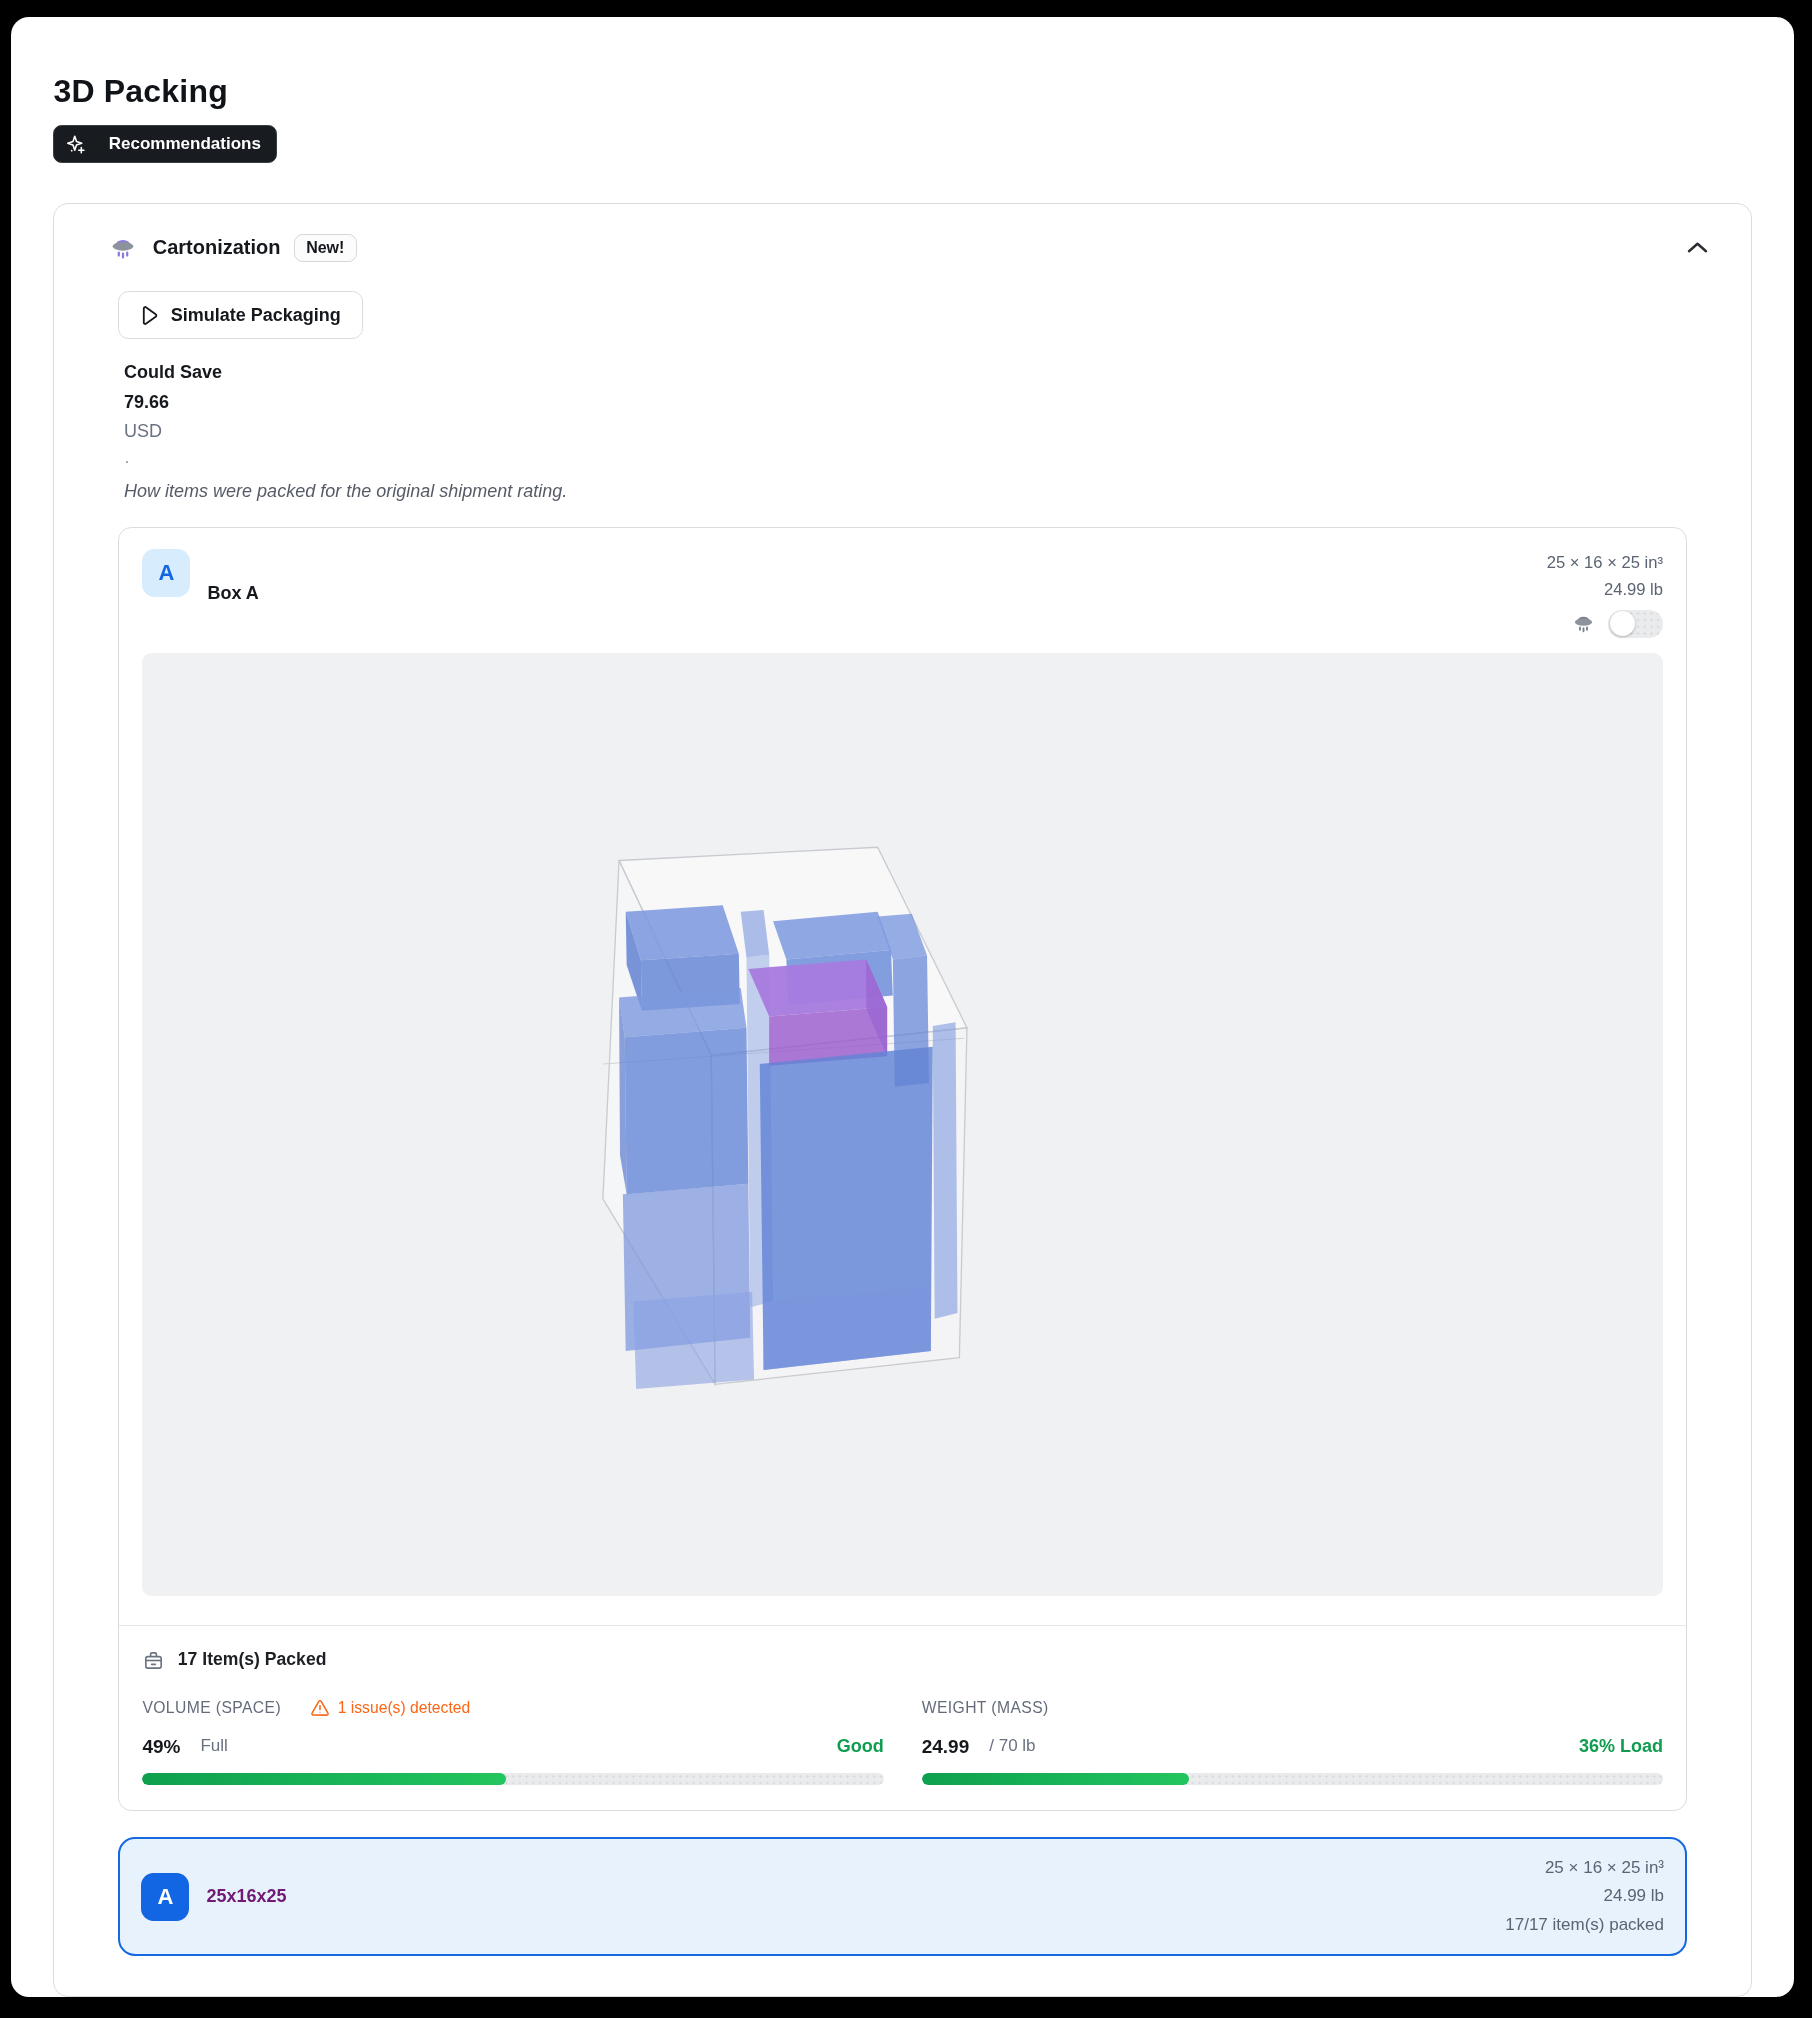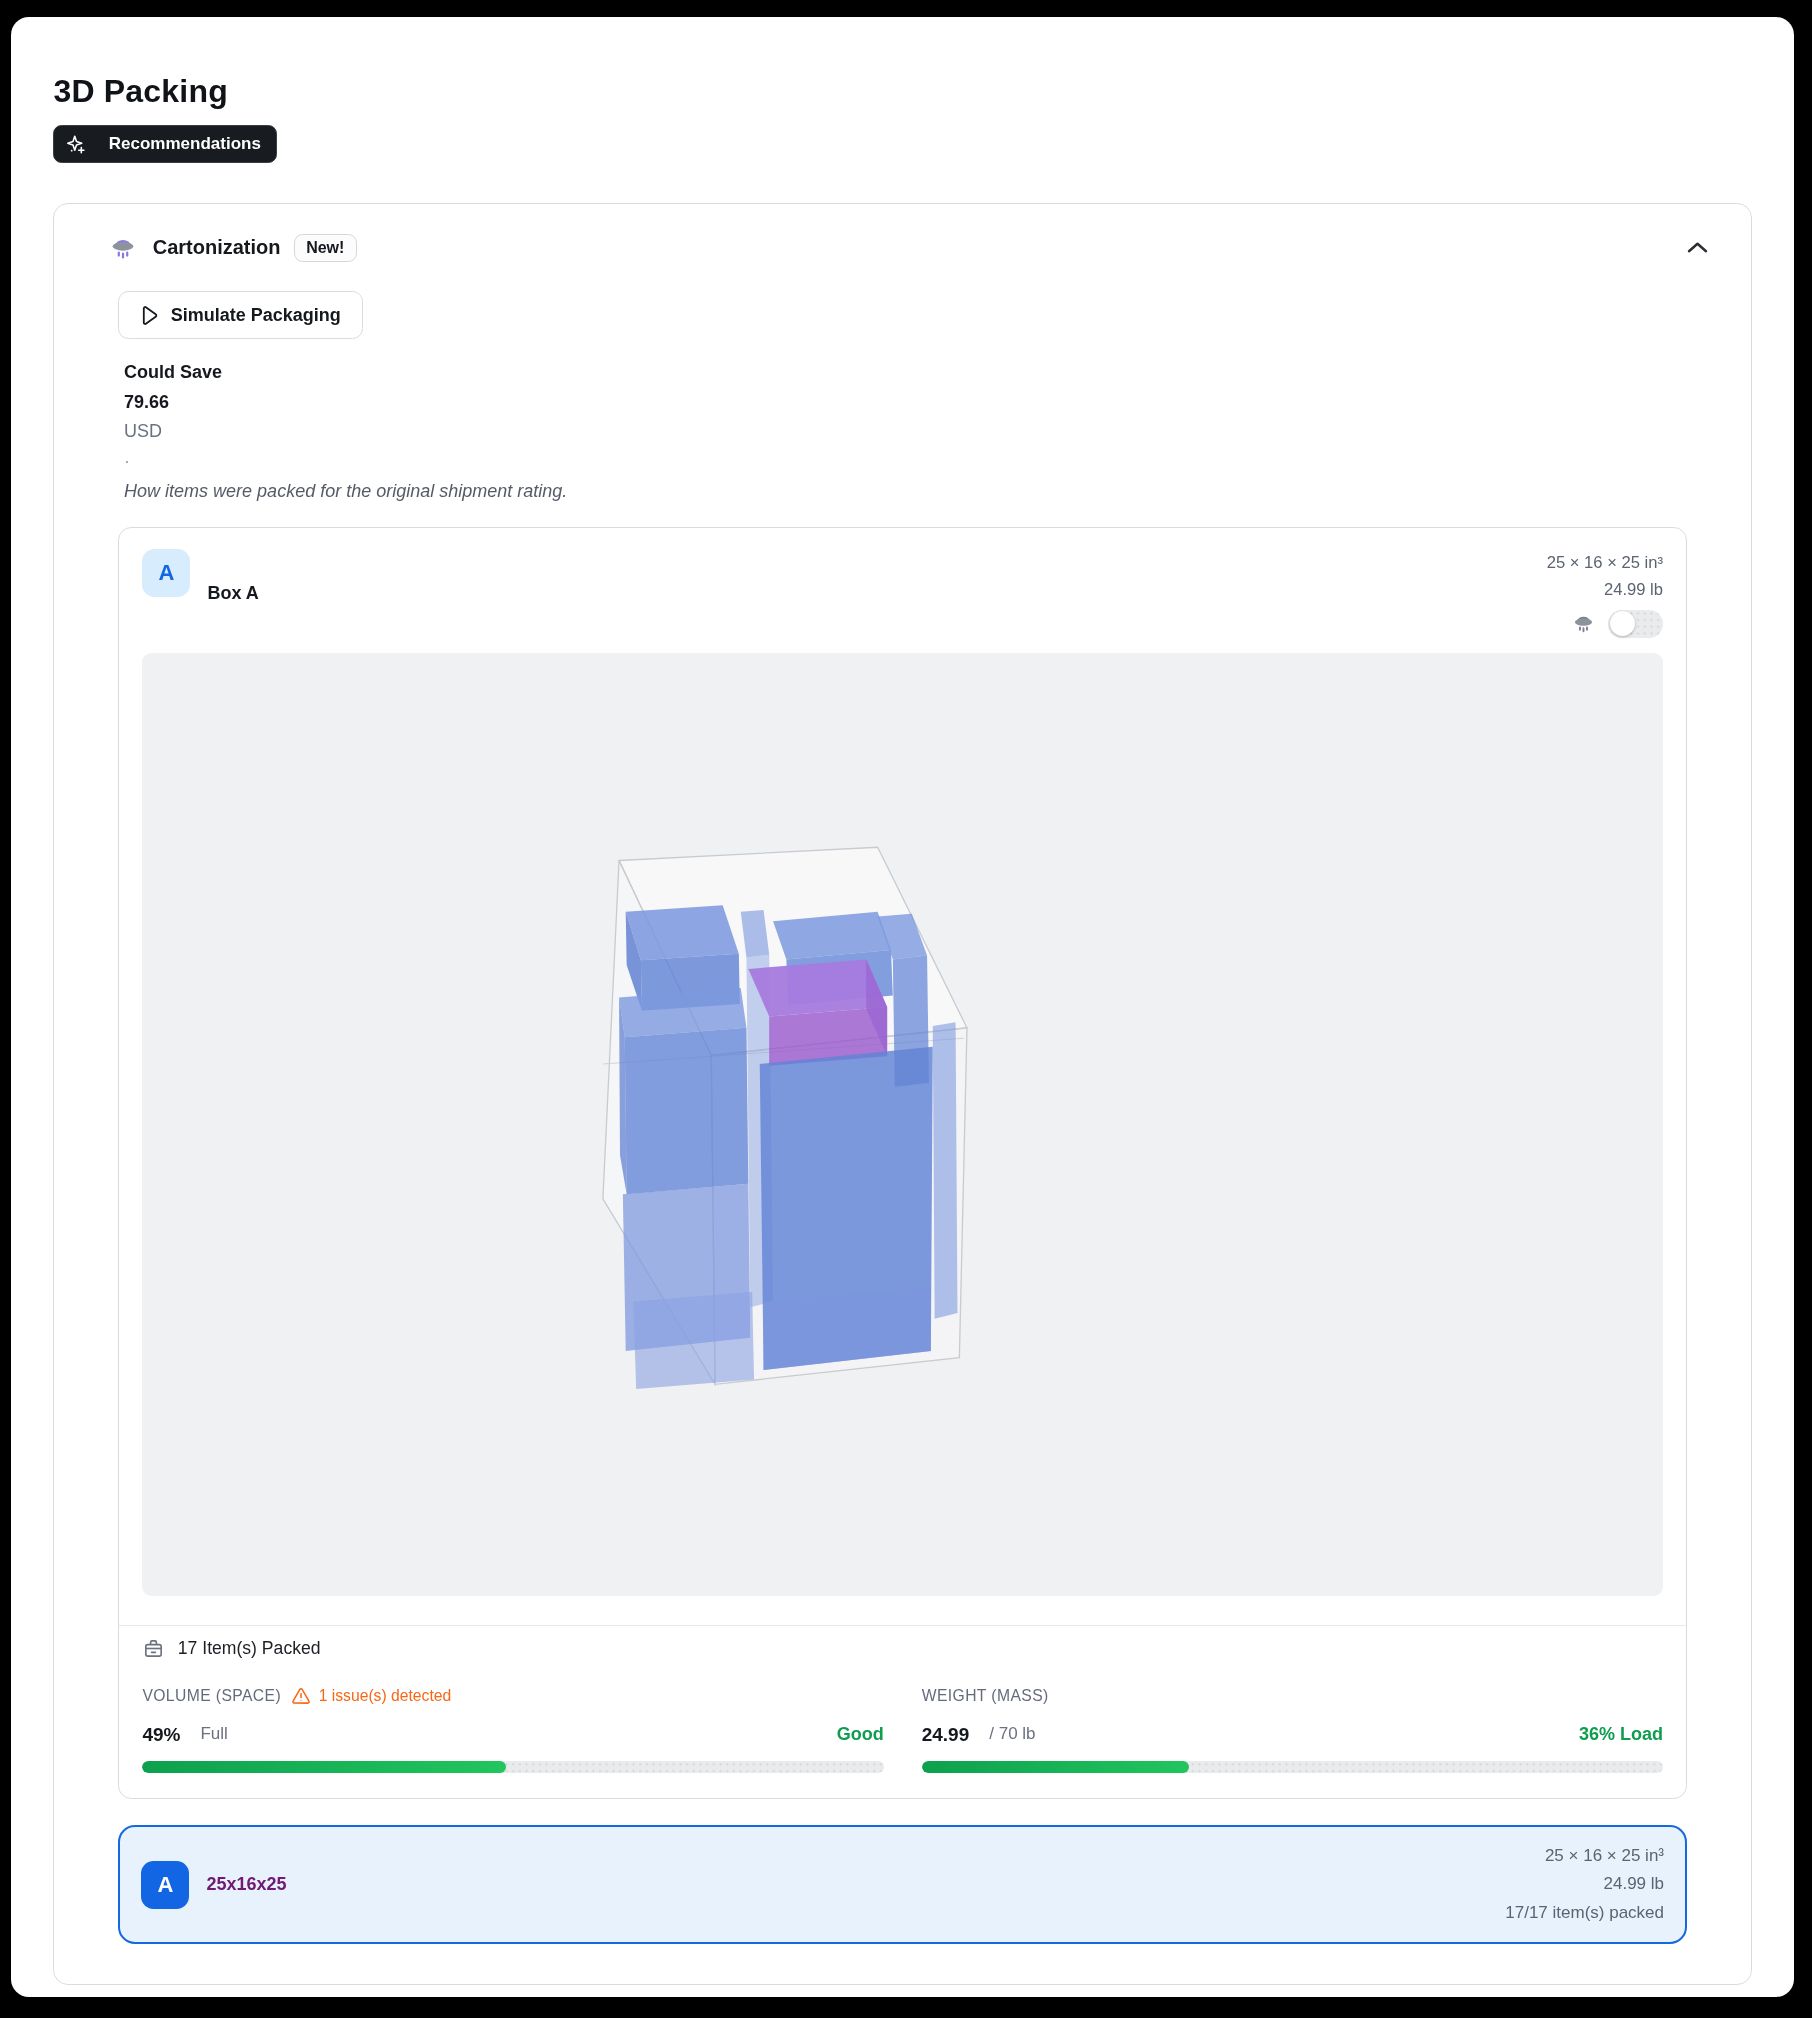--- a/index.html
+++ b/index.html
@@ -38,25 +38,25 @@
   .box-name{font-size:18px;font-weight:600;margin-left:17px;align-self:center;color:#15181d;}
   .box-meta{margin-left:auto;text-align:right;color:#5b6472;font-size:16.6px;line-height:27.6px;}
   .box-meta-controls{display:flex;justify-content:flex-end;align-items:center;gap:11.4px;margin-top:5.7px;}
   .toggle{width:55px;height:28.5px;border-radius:14.3px;position:relative;cursor:pointer;}
   .toggle .knob{position:absolute;left:1.9px;top:1.9px;width:25px;height:25px;border-radius:50%;background:#fff;box-shadow:0 1px 2.9px rgba(0,0,0,.25);}
 
   .viewport{margin-top:15px;height:943px;background:#f0f1f3;border-radius:9.5px;position:relative;overflow:hidden;}
   .scene{position:absolute;left:382px;top:116px;}
 
   .divider{border-top:1px solid #e6e8eb;margin:28.5px -23px 0;}
-  .items-row{display:flex;align-items:center;gap:12.4px;margin-top:11px;font-size:17.6px;font-weight:400;color:#1c1f24;}
+  .items-row{display:flex;align-items:flex-start;gap:12.4px;margin-top:23px;font-size:17.6px;font-weight:700;color:#1c1f24;}
 
   .stats{display:flex;gap:38px;margin-top:27px;}
   .stat-col{flex:1;min-width:0;}
-  .stat-label-row{display:flex;align-items:center;gap:10px;font-size:15.7px;color:#646b7a;letter-spacing:0.4px;}
+  .stat-label-row{display:flex;align-items:center;gap:29px;font-size:15.7px;color:#646b7a;letter-spacing:0.4px;}
   .issue{display:flex;align-items:center;gap:7.6px;color:#f96716;font-size:15.7px;letter-spacing:0;}
   .stat-value-row{display:flex;align-items:flex-start;margin-top:19px;gap:17px;}
   .stat-value-row .big{font-size:19px;font-weight:700;color:#15181d;}
   .stat-value-row .sub{font-size:17px;color:#6a7180;margin-left:3px;}
   .stat-value-row .status{margin-left:auto;font-size:18px;font-weight:700;color:#0f9d50;}
   .bar{height:12.4px;border-radius:6.7px;margin-top:15px;overflow:hidden;position:relative;}
   .bar .fill{height:100%;border-radius:6.7px;background:linear-gradient(90deg,#0da04e,#22c55e);}
 
   .selected-row{margin-top:26px;display:flex;align-items:center;border:2.9px solid #1468e0;background:#e7f2fd;border-radius:17px;padding:15px 21px;box-sizing:border-box;cursor:pointer;}
   .selected-name{font-size:18px;font-weight:700;margin-left:17px;color:#701a75;}

